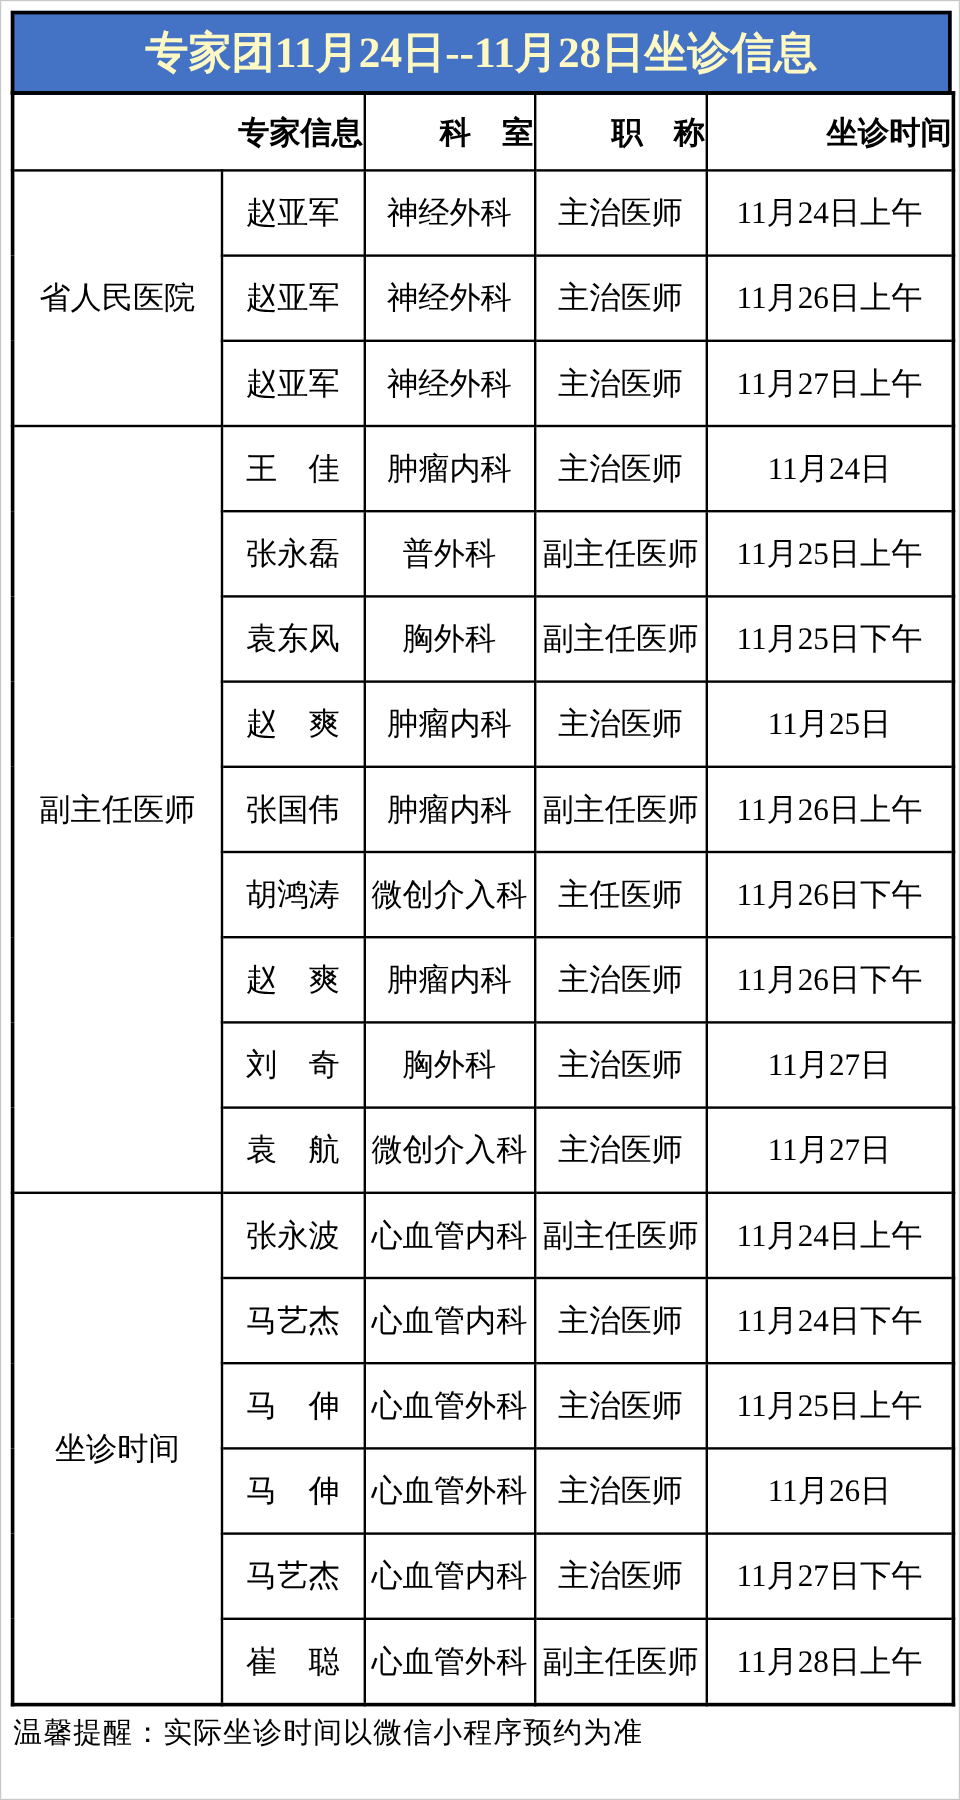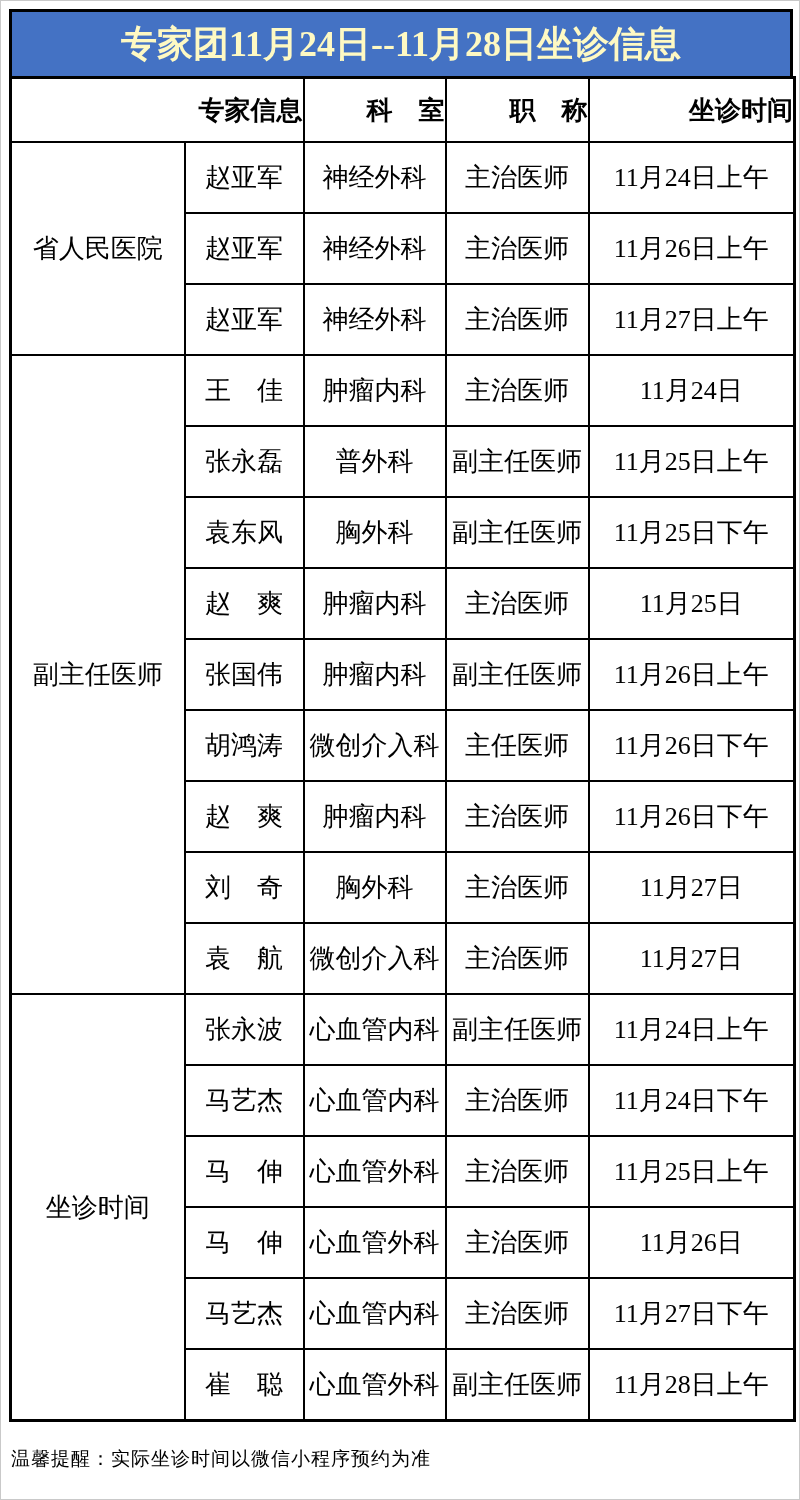--- a/index.html
+++ b/index.html
@@ -53,23 +53,23 @@
     text-align: right;
   }
   table.schedule td {
     font-weight: normal;
     height: 69px;
   }
   td.hospital {
     font-size: 26px;
   }
   .footer-note {
-    margin-top: 24px;
+    margin-top: 6px;
     padding-left: 2px;
-    font-size: 19px;
+    font-size: 24px;
     letter-spacing: 1px;
   }
 </style>
 </head>
 <body>
 
 <div class="title-bar">
   <span>专家团11月24日--11月28日坐诊信息</span>
 </div>
 

